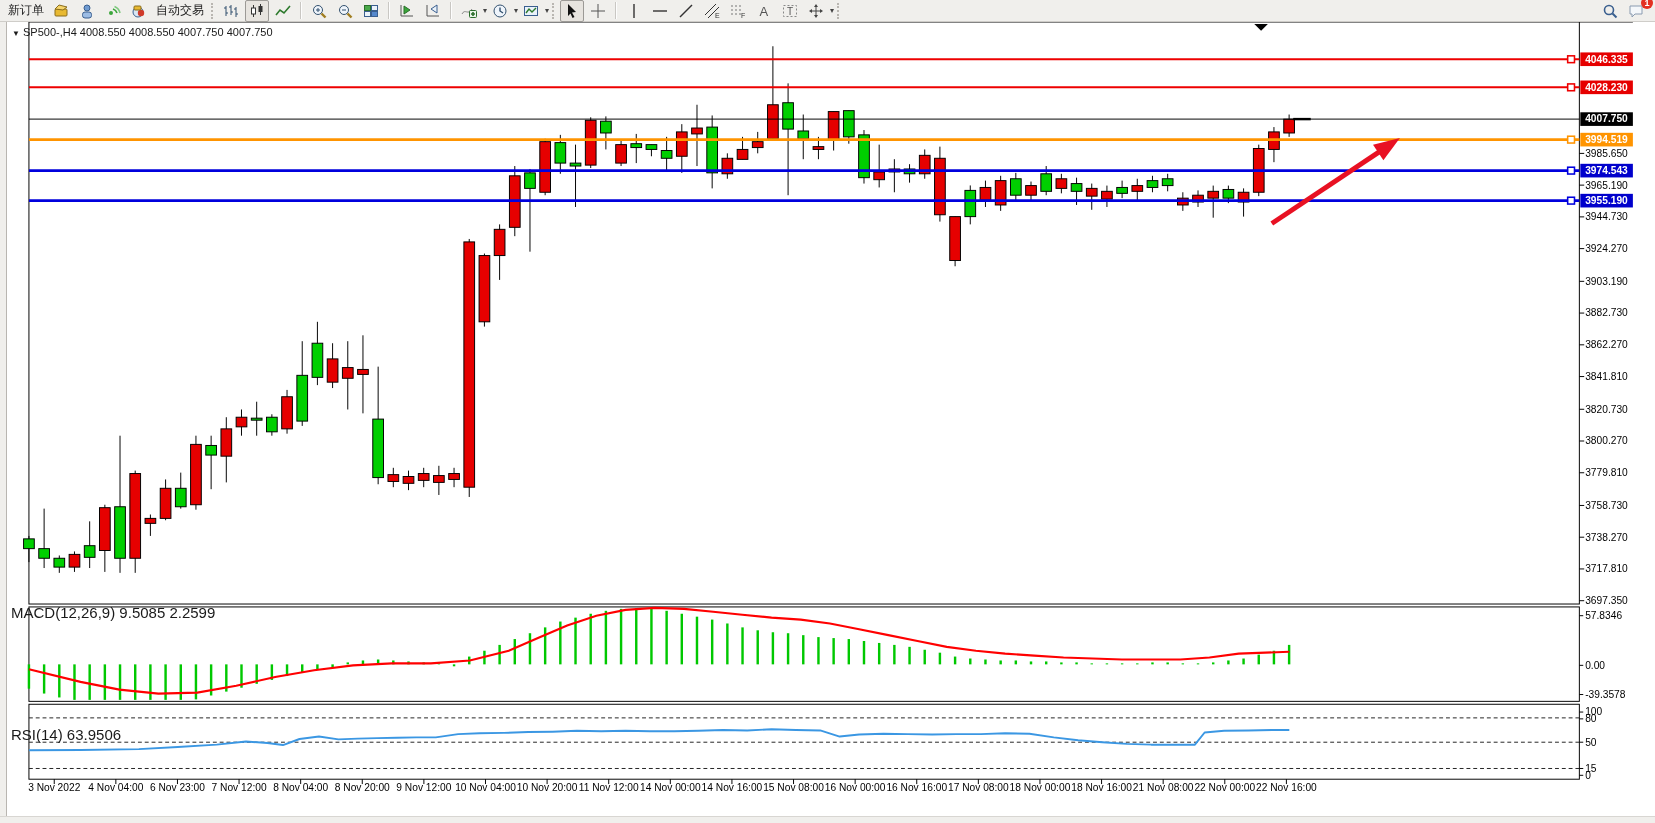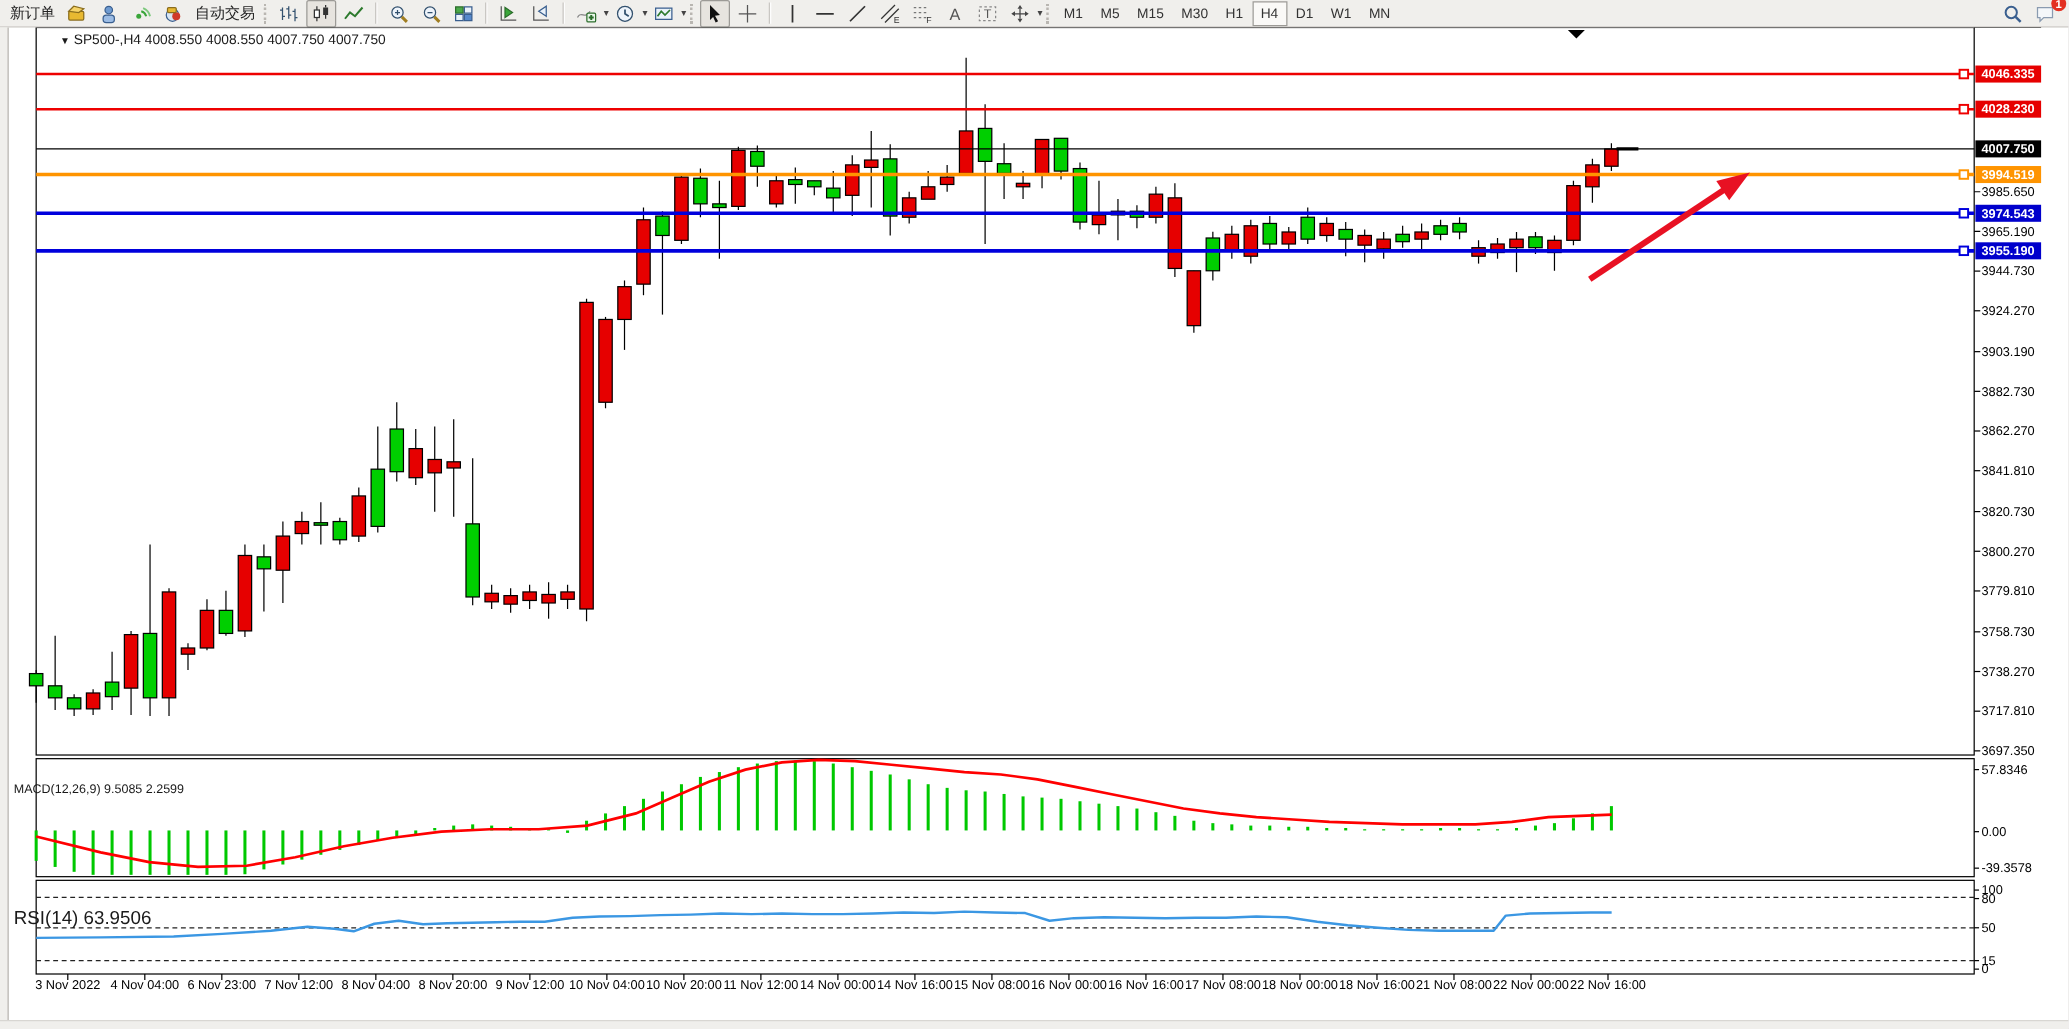--- a/index.html
+++ b/index.html
@@ -194,31 +194,20 @@
         </svg>
       </span>
     <span class="tb-btn">
         <svg width="18" height="18" viewBox="0 0 18 18">
           <path d="M9 2 L11 5 H7 Z M9 16 L7 13 H11 Z M2 9 L5 7 V11 Z M16 9 L13 11 V7 Z" fill="#444"></path>
           <path d="M9 5 V13 M5 9 H13" stroke="#444"></path>
         </svg>
       </span>
       <span class="dd">▾</span>
     <span class="grip"></span>
-    <span id="tf-holder" style="display:flex;align-items:center;">
-        <span class="tf-btn">M1</span>
-        <span class="tf-btn">M5</span>
-        <span class="tf-btn">M15</span>
-        <span class="tf-btn">M30</span>
-        <span class="tf-btn">H1</span>
-        <span class="tf-btn active">H4</span>
-        <span class="tf-btn">D1</span>
-        <span class="tf-btn">W1</span>
-        <span class="tf-btn">MN</span>
-      </span>
     <span id="tb-right">
       <span class="tb-btn">
           <svg width="18" height="18" viewBox="0 0 18 18">
             <circle cx="8" cy="8" r="4.5" fill="none" stroke="#3a5f8f" stroke-width="1.6"></circle>
             <line x1="11.5" y1="11.5" x2="15.5" y2="15.5" stroke="#3a5f8f" stroke-width="2"></line>
           </svg>
         </span>
       <span class="tb-btn">
           <svg width="18" height="18" viewBox="0 0 18 18">
             <path d="M3 4 h12 v8 h-7 l-3 3 v-3 h-2 Z" fill="#f4f7fa" stroke="#8a9bb0"></path>
@@ -606,19 +595,19 @@
       <text x="1172.3999999999999" y="812" text-anchor="middle" font-size="10.5" font-family="Liberation Sans, sans-serif" fill="#000">21 Nov 08:00</text>
       <line x1="1235.7" y1="800" x2="1235.7" y2="805" stroke="#000"></line>
       <text x="1235.7" y="812" text-anchor="middle" font-size="10.5" font-family="Liberation Sans, sans-serif" fill="#000">22 Nov 00:00</text>
       <line x1="1299" y1="800" x2="1299" y2="805" stroke="#000"></line>
       <text x="1299" y="812" text-anchor="middle" font-size="10.5" font-family="Liberation Sans, sans-serif" fill="#000">22 Nov 16:00</text>
     </svg>
 
   <div id="left-strip"></div>
   <div id="bottom-strip"></div>
 
-  <div class="overlay" style="left:12px;top:26px;margin-left:36px;">
+  <div class="overlay" style="left:12px;top:26px;">
     <span style="font-size:8px;">▼</span>
     <span style="font-size:11px;">SP500-,H4  4008.550 4008.550 4007.750 4007.750</span>
   </div>
-  <div class="overlay" style="left:11px;top:626px;font-size:10px;">MACD(12,26,9) 9.5085 2.2599</div>
+  <div class="overlay" style="left:11px;top:604px;font-size:15px;">MACD(12,26,9) 9.5085 2.2599</div>
   <div class="overlay" style="left:11px;top:726px;font-size:15px;">RSI(14) 63.9506</div>
 </div>
 
 </body></html>

